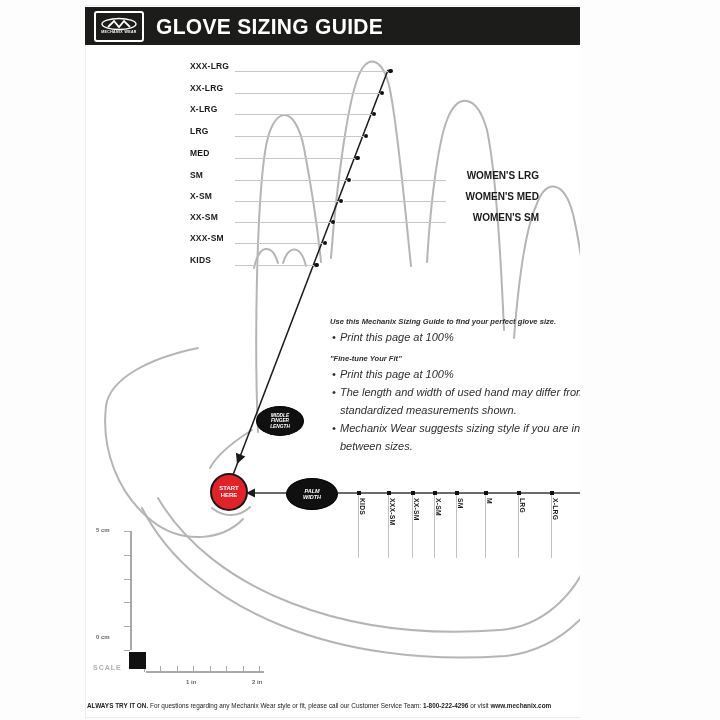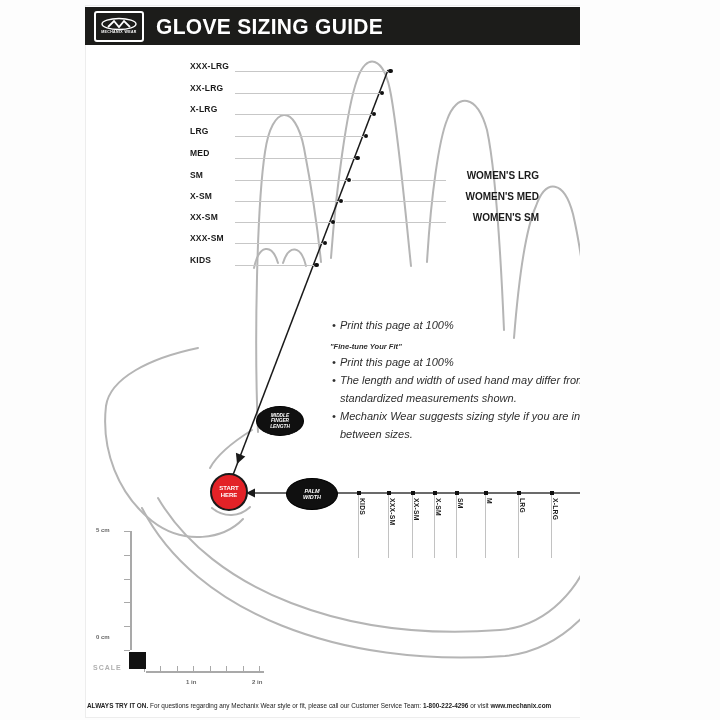--- a/index.html
+++ b/index.html
@@ -169,20 +169,21 @@
   <div id="badge-pw" class="abs badge">
       <div style="position: static;">PALM</div>
       <div style="position: static;">WIDTH</div>
     </div>
   <div id="start-dot" class="abs">
       <div style="position: static;">START</div>
       <div style="position: static;">HERE</div>
     </div>
 
   <div id="instructions" class="abs">
+    <div class="hd">Use this Mechanix Sizing Guide to find your perfect glove size.</div>
     <ul id="bullets1">
         <li>Print this page at 100%</li>
       </ul>
     <div class="hd">"Fine-tune Your Fit"</div>
     <ul id="bullets2">
         <li>Print this page at 100%</li>
         <li>The length and width of used hand may differ from the standardized measurements shown.</li>
         <li>Mechanix Wear suggests sizing style if you are in between sizes.</li>
       </ul>
   </div>

